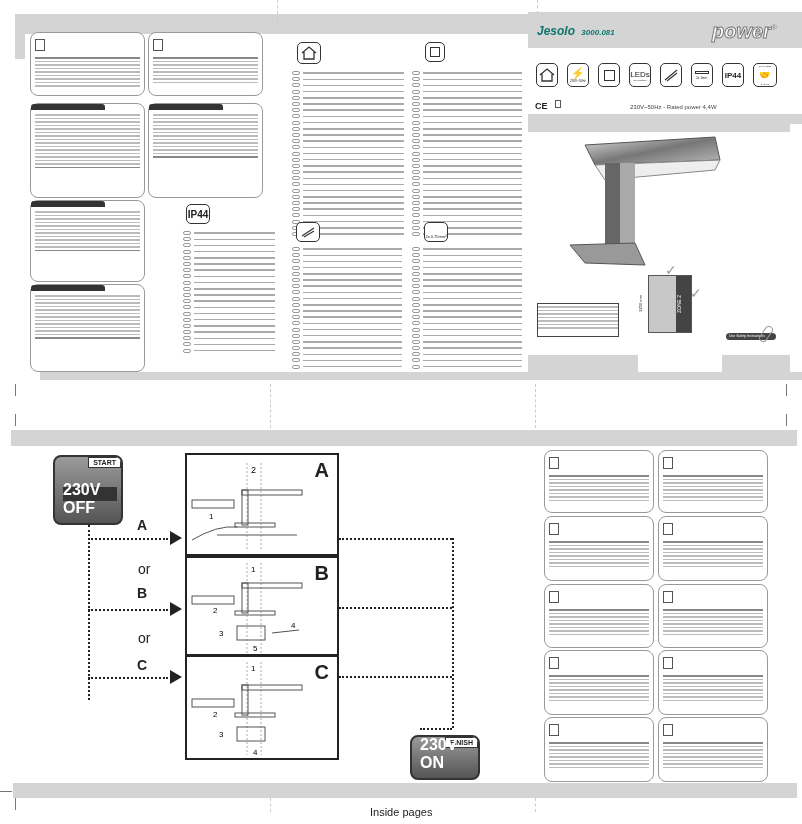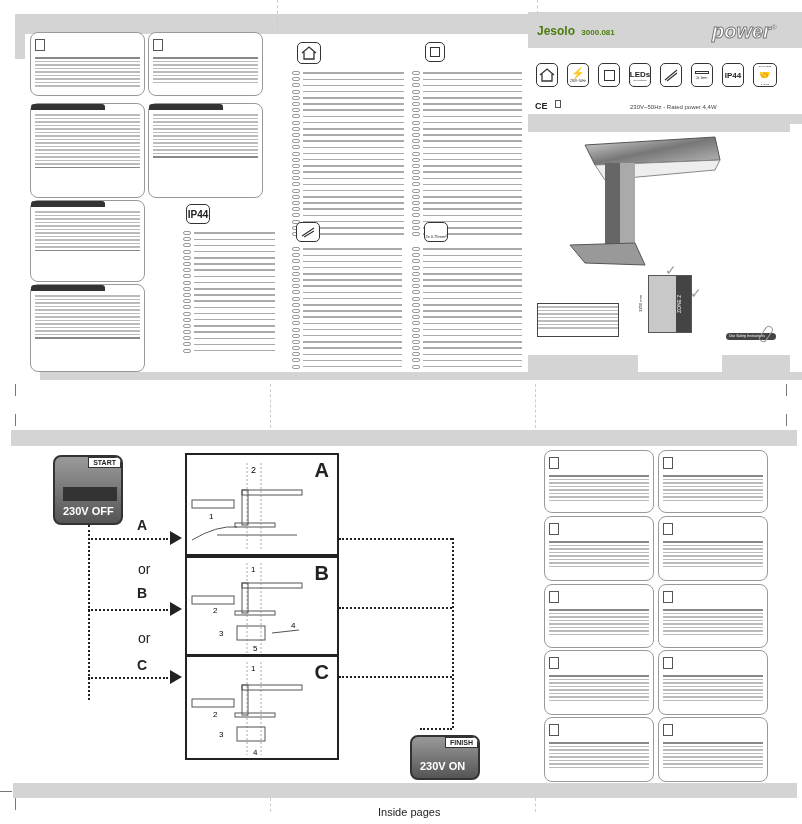--- a/index.html
+++ b/index.html
@@ -19,21 +19,21 @@
 .iconbox{position:absolute;border:1.5px solid #333;border-radius:5px;background:#fff;display:flex;align-items:center;justify-content:center}
 .panel{position:absolute;border:2px solid #222;background:#fff}
 .panel .lbl{position:absolute;right:8px;top:4px;font-weight:bold;font-size:20px}
 .flow{position:absolute;border-top:2px dotted #222}
 .vflow{position:absolute;border-left:2px dotted #222}
 .arrowhead{position:absolute;width:0;height:0;border-top:7px solid transparent;border-bottom:7px solid transparent;border-left:12px solid #222}
 .flabel{position:absolute;font-weight:bold;font-size:14px}
 .orlabel{position:absolute;font-size:14px}
 .photo{position:absolute;border:2px solid #333;border-radius:8px;background:linear-gradient(#9a9a9a,#555);overflow:hidden}
 .phtag{position:absolute;right:0;top:0;background:#fff;font-size:7px;font-weight:bold;padding:1px 4px;border:1px solid #333}
-.phtext{position:absolute;bottom:6px;left:8px;color:#fff;font-weight:bold;font-size:11px}
+.phtext{position:absolute;bottom:6px;left:8px;color:#fff;font-weight:bold;font-size:16px}
 </style>
 </head>
 <body>
 
 <div class="abs gray" style="left:15px;top:14px;width:787px;height:20px"></div>
 <div class="abs gray" style="left:15px;top:14px;width:10px;height:45px"></div>
 <div class="dash" style="left:277px;top:0;height:30px"></div>
 <div class="dash" style="left:537px;top:0;height:30px"></div>
 
 <div class="box" style="left:30px;top:32px;width:115px;height:64px">
@@ -594,42 +594,42 @@
     </div>
     <div class="langrow">
       <span class="badge"></span>
       <span class="txt"></span>
     </div>
 </div>
 
 <div class="abs gray" style="left:40px;top:372px;width:762px;height:8px"></div>
 
 <div class="abs gray" style="left:528px;top:12px;width:274px;height:36px"></div>
-<div class="abs" style="left:537px;top:24px;font-weight:bold;font-size:12px;color:#4d7c0f">
+<div class="abs" style="left:537px;top:24px;font-style:italic;font-weight:bold;font-size:12px;color:#0f766e">
   <span>Jesolo</span>
   <span style="font-size:8px;margin-left:3px">3000.081</span>
 </div>
 <div class="abs" style="left:712px;top:20px;font-style:italic;font-weight:bold;font-size:20px;color:#fff;-webkit-text-stroke:1px #777">
   <span>power</span><sup style="font-size:8px;color:#999;-webkit-text-stroke:0">®</sup>
 </div>
 
 <div class="iconbox" style="left:536px;top:63px;width:22px;height:24px">
   <svg width="16" height="14" viewBox="0 0 16 14">
       <path d="M1 7 L8 1 L15 7 M3 6 V13 H13 V6" fill="none" stroke="#333" stroke-width="1.3"></path>
     </svg>
 </div>
 <div class="iconbox" style="left:567px;top:63px;width:22px;height:24px;flex-direction:column">
   <span style="font-size:11px;line-height:11px">⚡</span>
     <span style="font-size:3px">230V~50Hz</span>
 </div>
 <div class="iconbox" style="left:598px;top:63px;width:22px;height:24px">
   <div style="width:11px;height:11px;border:1.5px solid #333"></div>
 </div>
 <div class="iconbox" style="left:629px;top:63px;width:22px;height:24px;flex-direction:column">
-  <span style="font-size:8px;font-weight:bold">LEDs</span>
+  <span style="font-size:8px;font-weight:normal">LEDs</span>
     <span style="font-size:2px">not replaceable</span>
 </div>
 <div class="iconbox" style="left:660px;top:63px;width:22px;height:24px">
   <svg width="16" height="14" viewBox="0 0 16 14">
       <path d="M2 12 L14 2 M4 13 L14 5" stroke="#333" stroke-width="1.2" fill="none"></path>
     </svg>
 </div>
 <div class="iconbox" style="left:691px;top:63px;width:22px;height:24px;flex-direction:column">
   <span style="width:14px;height:3px;border:1px solid #333;display:block;margin-bottom:2px"></span>
     <span style="font-size:3px">2x 1mm²</span>
@@ -788,13 +788,13 @@
 <div class="box" style="left:658px;top:650px;width:110px;height:65px"><div class="weee"></div><div class="line d"></div><div class="line"></div><div class="line"></div><div class="line"></div><div class="line"></div><div class="line"></div><div class="line"></div><div class="line"></div></div>
 <div class="box" style="left:544px;top:717px;width:110px;height:65px"><div class="weee"></div><div class="line d"></div><div class="line"></div><div class="line"></div><div class="line"></div><div class="line"></div><div class="line"></div><div class="line"></div><div class="line"></div></div>
 <div class="box" style="left:658px;top:717px;width:110px;height:65px"><div class="weee"></div><div class="line d"></div><div class="line"></div><div class="line"></div><div class="line"></div><div class="line"></div><div class="line"></div><div class="line"></div><div class="line"></div></div>
 
 <div class="abs gray" style="left:13px;top:783px;width:784px;height:15px"></div>
 <div class="crop" style="left:15px;top:798px;width:1px;height:12px"></div>
 <div class="crop" style="left:0;top:791px;width:12px;height:1px"></div>
 <div class="dash" style="left:270px;top:798px;height:14px"></div>
 <div class="dash" style="left:535px;top:798px;height:14px"></div>
 
-<div class="abs" style="left:378px;top:806px;font-size:11px;color:#222">Inside pages</div>
+<div class="abs" style="left:370px;top:806px;font-size:11px;color:#222">Inside pages</div>
 
 </body></html>

